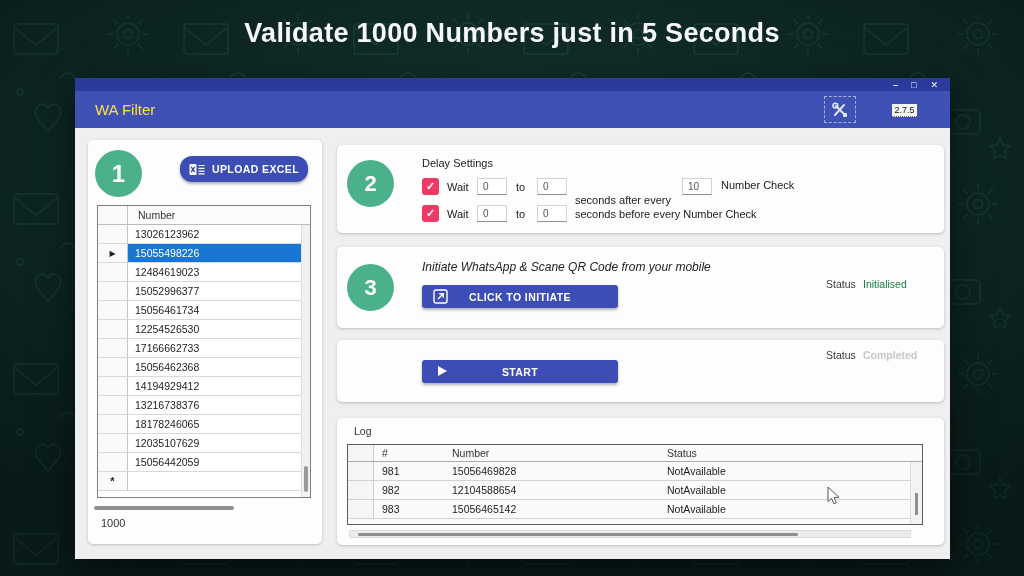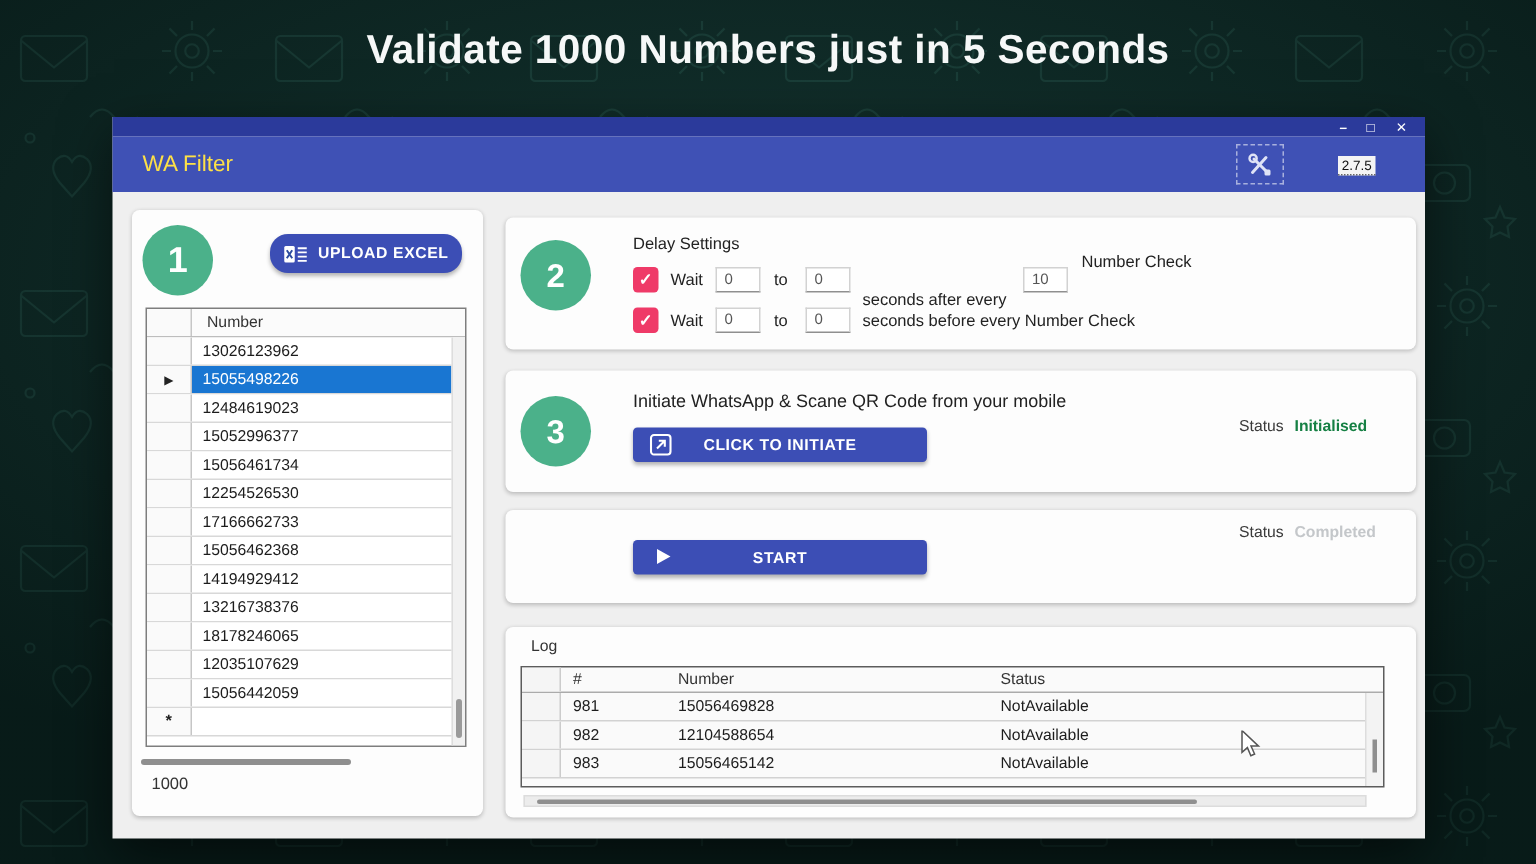--- a/index.html
+++ b/index.html
@@ -75,21 +75,21 @@
   .lbl { font-size:11px; color:#222; line-height:17px; }
   .lbl12 { font-size:12px; color:#222; }
   .checkbox { position:absolute; width:17px; height:17px; background:#ef3a68; border-radius:3px;
     color:#fff; font-size:11px; font-weight:bold; display:flex; align-items:center;
     justify-content:center; cursor:pointer; }
   .dinput { position:absolute; width:30px; height:17px; border:1px solid #d2d2d2;
     border-bottom-color:#8f8f8f; background:#fff; font-size:10px; color:#555;
     padding-left:5px; font-family:inherit; outline:none; }
 
   .status-label { font-size:10.5px; color:#3a3a3a; }
-  .status-green { font-size:10.5px; font-weight:bold; color:#168044; }
+  .status-green { font-size:10.5px; font-weight:normal; color:#168044; }
   .status-gray  { font-size:10.5px; font-weight:bold; color:#c4c7ca; }
 
   
   .log-title { position:absolute; left:17px; top:7px; font-size:10.5px; color:#333; }
   .ltable { position:absolute; left:10px; top:26px; width:576px; height:81px;
     border:1px solid #5c5c5c; background:#fafafa; overflow:hidden; }
   .lheader { display:flex; height:17px; border-bottom:1px solid #ababab; color:#333; }
   .lrow { display:flex; height:19px; border-bottom:1px solid #d2d2d2; color:#1c1c1c; }
   .lc-ind { width:26px; flex:none; border-right:1px solid #ccc; background:#f5f5f5; }
   .lc-num { width:70px; flex:none; padding-left:8px; font-size:10.5px; line-height:18px; }
@@ -244,33 +244,33 @@
     <div class="step-circle" id="step2">2</div>
     <div class="abs lbl" style="left:85px; top:10px;">Delay Settings</div>
 
     <div class="checkbox" style="left:85px; top:33px;">✓</div>
     <span class="abs lbl" style="left:110px; top:34px;">Wait</span>
     <input class="dinput" style="left: 140px; top: 33px;" value="0">
     <span class="abs lbl" style="left:179px; top:34px;">to</span>
     <input class="dinput" style="left: 200px; top: 33px;" value="0">
     <span class="abs lbl" style="left:238px; top:34px;margin-top:13px;">seconds after every</span>
     <input class="dinput" style="left: 345px; top: 33px;" value="10">
-    <span class="abs lbl" style="left:384px; top:22px;text-align:right;">Number Check</span>
+    <span class="abs lbl" style="left:384px; top:32px;text-align:right;">Number Check</span>
 
     <div class="checkbox" style="left:85px; top:60px;">✓</div>
     <span class="abs lbl" style="left:110px; top:61px;">Wait</span>
     <input class="dinput" style="left: 140px; top: 60px;" value="0">
     <span class="abs lbl" style="left:179px; top:61px;">to</span>
     <input class="dinput" style="left: 200px; top: 60px;" value="0">
     <span class="abs lbl" style="left:238px; top:61px;">seconds before every Number Check</span>
   </div>
 
   <div class="card" id="card-init">
     <div class="step-circle" id="step3">3</div>
-    <div class="abs lbl12" style="left:85px; top:13px;">Initiate WhatsApp &amp; Scane QR Code from your mobile</div>
+    <div class="abs lbl12" style="left:85px; top:13px;font-style:italic;">Initiate WhatsApp &amp; Scane QR Code from your mobile</div>
     <div class="btn" id="initiate-btn">
       <svg class="btn-ic" width="15" height="15" viewBox="0 0 15 15">
         <rect x="1" y="1" width="13" height="13" rx="2" fill="none" stroke="#fff" stroke-width="1.4"></rect>
         <path d="M5 10 L10 5 M6.2 4.8 H10.2 V8.8" fill="none" stroke="#fff" stroke-width="1.4"></path>
       </svg>
       <span>CLICK TO INITIATE</span>
     </div>
     <span class="abs status-label" style="left:489px; top:31px;">Status</span>
     <span class="abs status-green" style="left:526px; top:31px;">Initialised</span>
   </div>

